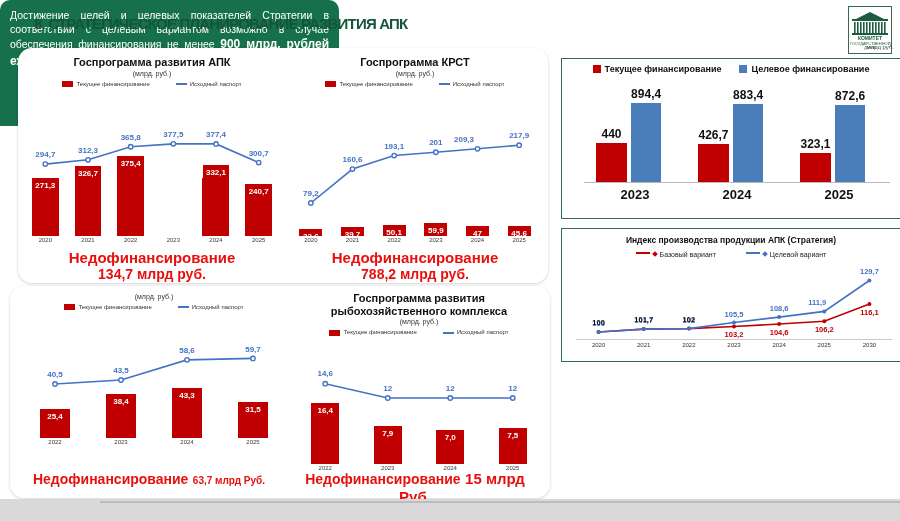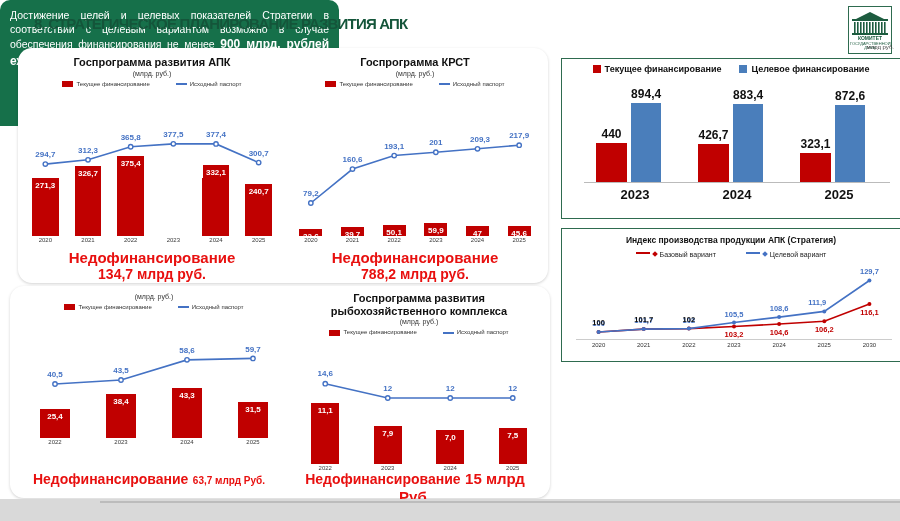--- a/index.html
+++ b/index.html
@@ -167,21 +167,21 @@
         <div class="bar" style="left: 176.042px; width: 22.9167px; height: 10.2812px;">
           <span class="v">47</span>
         </div>
         <div class="bar" style="left: 217.708px; width: 22.9167px; height: 9.975px;">
           <span class="v">45,6</span>
         </div>
         <div class="ptlab" style="left: 4.83333px; width: 32px; text-align: center; top: 78px;">79,2</div>
         <div class="ptlab" style="left: 46.5px; width: 32px; text-align: center; top: 44.0833px;">160,6</div>
         <div class="ptlab" style="left: 88.1667px; width: 32px; text-align: center; top: 30.5417px;">193,1</div>
         <div class="ptlab" style="left: 129.833px; width: 32px; text-align: center; top: 27.25px;">201</div>
-        <div class="ptlab" style="left: 174px; width: 32px; text-align: center; top: 23.7917px;">209,3</div>
+        <div class="ptlab" style="left: 164px; width: 32px; text-align: left; top: 23.7917px;">209,3</div>
         <div class="ptlab" style="left: 213.167px; width: 32px; text-align: center; top: 20.2083px;">217,9</div>
         <svg width="250" height="125" style="position: absolute; left: 0px; top: 0px; pointer-events: none;">
           <polyline points="20.833333333333332,92 62.5,58.08333333333333 104.16666666666666,44.54166666666666 145.83333333333334,41.25 187.5,37.79166666666664 229.16666666666666,34.208333333333314" fill="none" stroke="#4472c4" stroke-width="1.6"></polyline>
           <circle cx="20.833333333333332" cy="92" r="2.2" fill="#fff" stroke="#4472c4" stroke-width="1.4"></circle>
           <circle cx="62.5" cy="58.08333333333333" r="2.2" fill="#fff" stroke="#4472c4" stroke-width="1.4"></circle>
           <circle cx="104.16666666666666" cy="44.54166666666666" r="2.2" fill="#fff" stroke="#4472c4" stroke-width="1.4"></circle>
           <circle cx="145.83333333333334" cy="41.25" r="2.2" fill="#fff" stroke="#4472c4" stroke-width="1.4"></circle>
           <circle cx="187.5" cy="37.79166666666664" r="2.2" fill="#fff" stroke="#4472c4" stroke-width="1.4"></circle>
           <circle cx="229.16666666666666" cy="34.208333333333314" r="2.2" fill="#fff" stroke="#4472c4" stroke-width="1.4"></circle>
         </svg>
@@ -242,21 +242,21 @@
 
   <div style="position:absolute;left:284px;top:6px;width:250px;height:200px;">
     <div class="chart-title" style="padding:0 8px;">Госпрограмма развития рыбохозяйственного комплекса</div>
     <div class="chart-sub">(млрд. руб.)</div>
     <div class="legend">
       <div><span class="k"></span><span>Текущее финансирование</span></div>
       <div><span class="kl"></span><span>Исходный паспорт</span></div>
     </div>
     <div class="plot" id="plot-fish" style="height:110px;margin-top:18px;">
         <div class="bar" style="left: 17.1875px; width: 28.125px; height: 60.6375px;">
-          <span class="v">11,1</span>
+          <span class="v">16,4</span>
         </div>
         <div class="bar" style="left: 79.6875px; width: 28.125px; height: 38.0187px;">
           <span class="v">7,9</span>
         </div>
         <div class="bar" style="left: 142.188px; width: 28.125px; height: 33.6875px;">
           <span class="v">7,0</span>
         </div>
         <div class="bar" style="left: 204.688px; width: 28.125px; height: 36.0938px;">
           <span class="v">7,5</span>
         </div>

